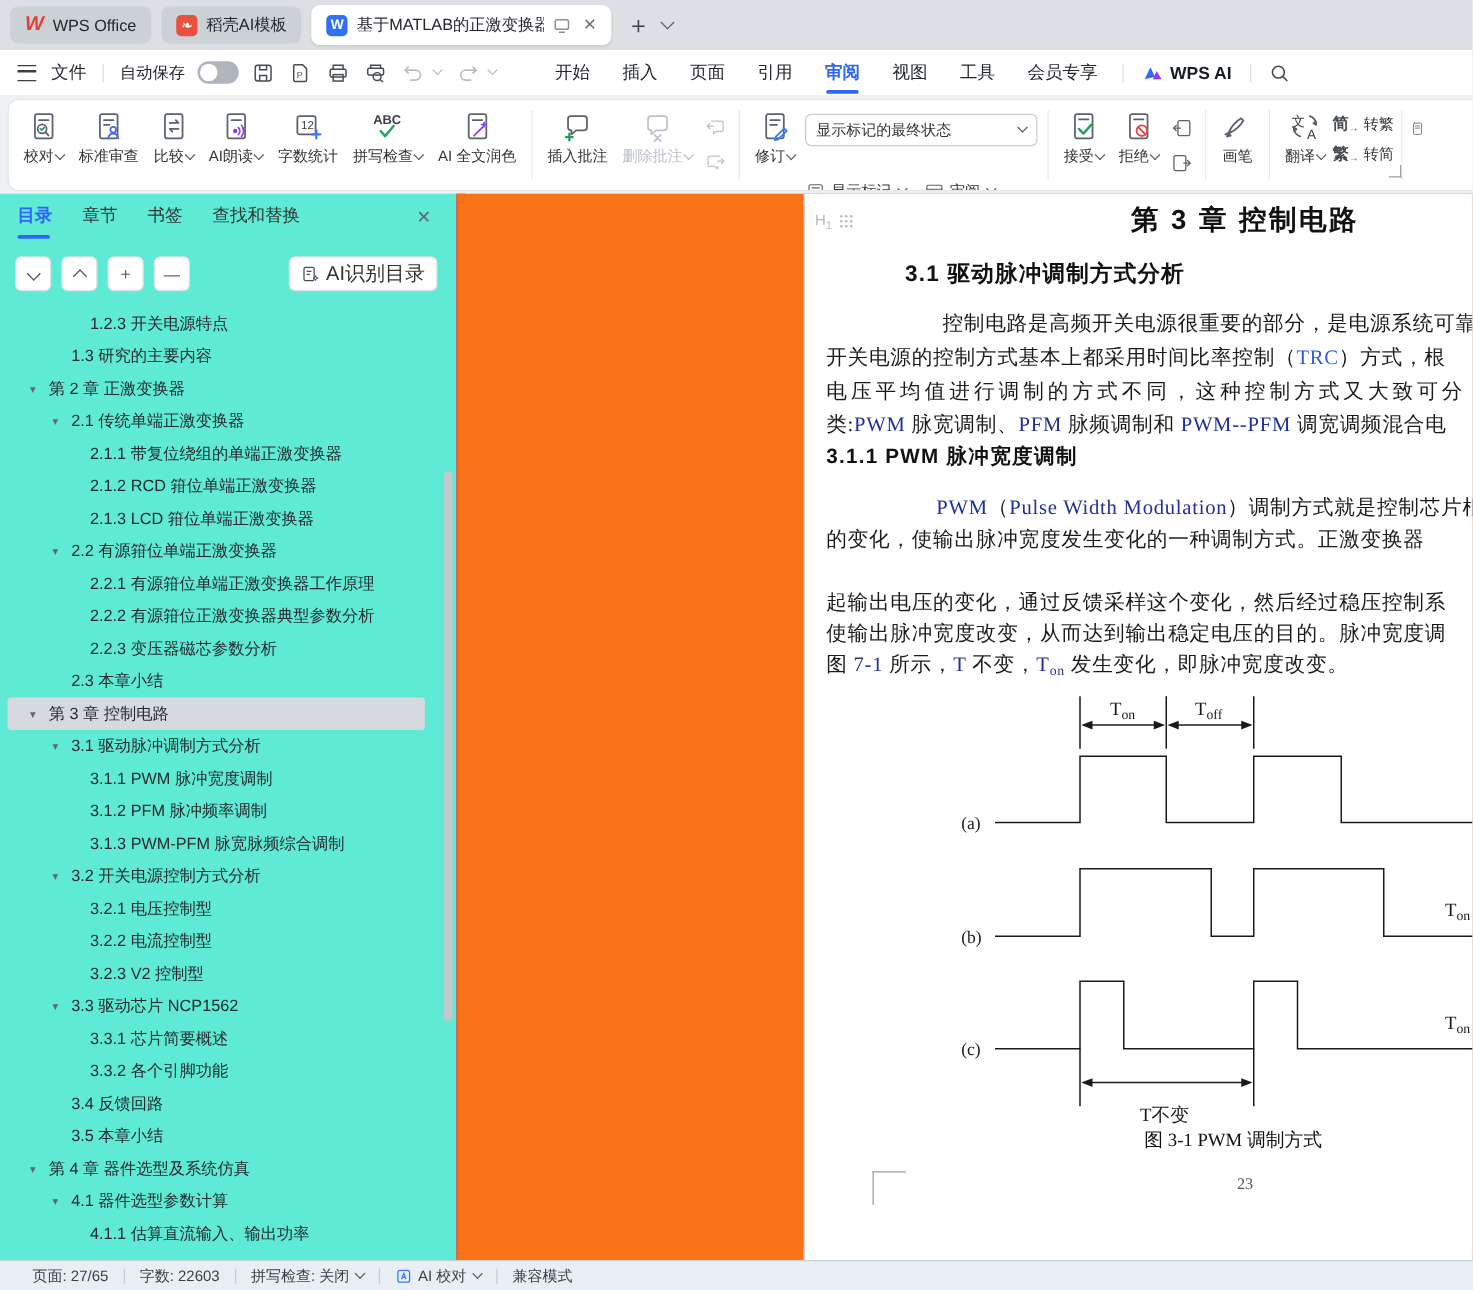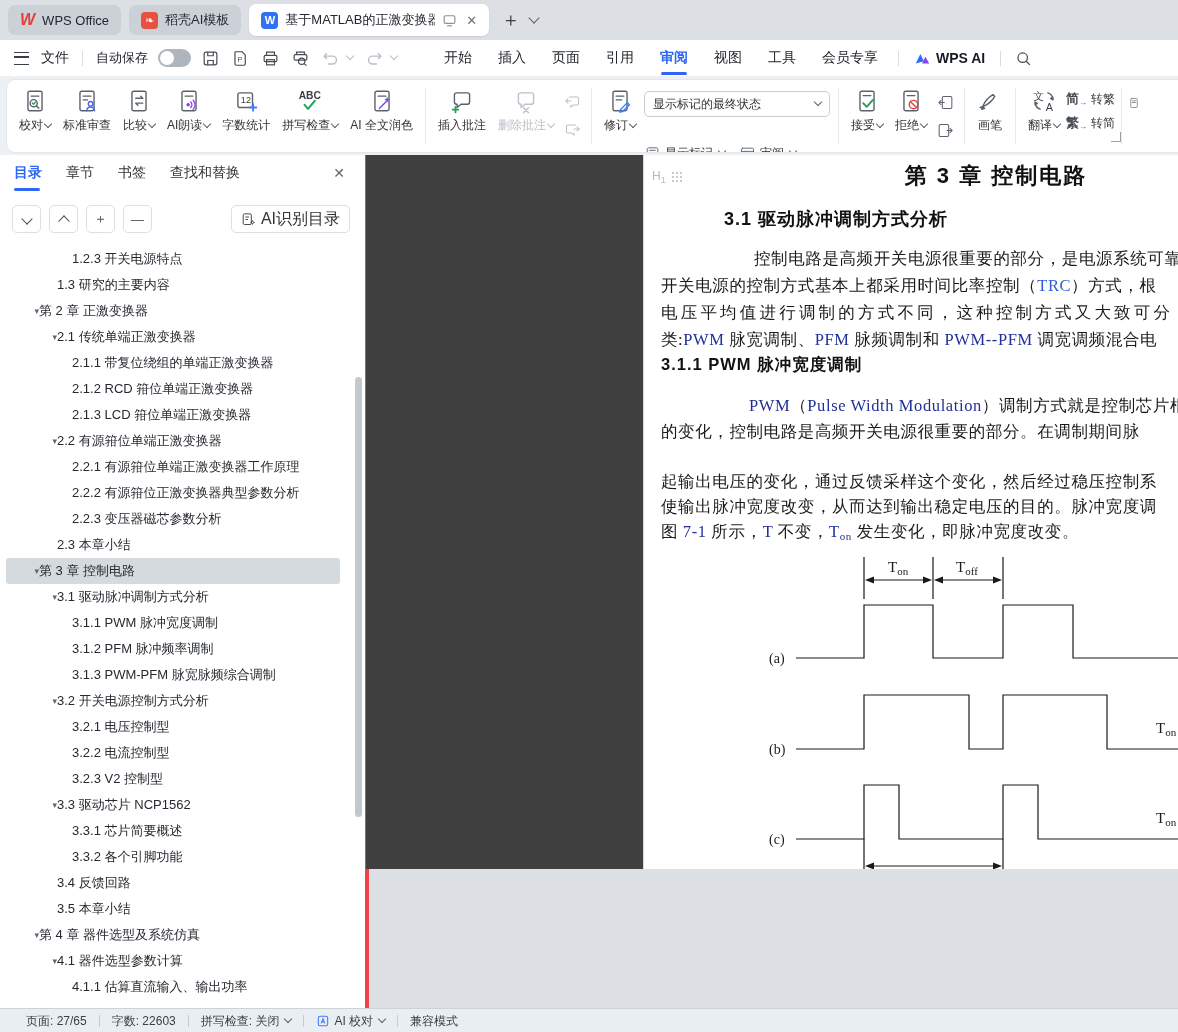--- a/index.html
+++ b/index.html
@@ -65,21 +65,21 @@
   .sic svg{width:100%;height:100%;display:block;}
   .convcol{display:flex;flex-direction:column;gap:6px;margin-top:5px;position:relative;}
   .convrow{display:flex;align-items:center;gap:4px;font-size:12px;color:#333;}
   .cnv{font-size:13px;color:#454b52;font-weight:bold;}
   .cnv small{font-size:8px;vertical-align:-2px;}
   .expand{position:absolute;right:-6px;bottom:-10px;width:9px;height:9px;border-right:1.2px solid #9aa0a8;border-bottom:1.2px solid #9aa0a8;}
   .expand::after{content:"";position:absolute;right:1px;bottom:1px;width:7px;height:1.2px;background:transparent;}
   .clipped{width:12px;overflow:hidden;padding-top:10px;}
 
   
-  #sidebar{position:absolute;left:0;top:155px;width:365px;height:853px;background:#ffffff;border-right:4px solid #ef4444;overflow:hidden;text-align:right;}
+  #sidebar{position:absolute;left:0;top:155px;width:365px;height:853px;background:#5eead4;border-right:7px solid #ef4444;overflow:hidden;}
   .stabs{display:flex;align-items:center;height:38px;font-size:14px;padding-left:14px;gap:24px;position:relative;}
   .stab{color:#333;position:relative;padding-bottom:2px;}
   .stab.active{color:#2f66f5;font-weight:bold;}
   .stab.active::after{content:"";position:absolute;left:0;bottom:-7px;width:26px;height:3px;border-radius:2px;background:#2f66f5;}
   .sclose{position:absolute;right:20px;top:10px;color:#5f666e;font-size:14px;}
   .sctrl{display:flex;align-items:center;margin:12px 0 0 12px;gap:8px;position:relative;height:28px;}
   .sqbtn{width:27px;height:26px;background:#fff;border:1px solid #dbe0e5;border-radius:5px;display:flex;align-items:center;justify-content:center;color:#4a5058;font-size:13px;}
   .sqbtn .car{margin:0;border-color:#4a5058;}
   .sqbtn .car.up{transform:rotate(-135deg);margin-top:3px;}
   .aibtn{position:absolute;right:15px;top:0;height:26px;background:#fff;border:1px solid #dbe0e5;border-radius:5px;
@@ -89,21 +89,21 @@
   .trow{height:26px;line-height:26px;font-size:13px;color:#262a30;white-space:nowrap;display:flex;align-items:center;}
   .trow.lv1{padding-left:24px;}
   .trow.lv2{padding-left:42px;}
   .trow.lv3{padding-left:72px;}
   .tarr{width:15px;font-size:9px;color:#5f6670;flex:0 0 15px;}
   .tarr.hide{visibility:hidden;}
   .trow.sel{margin:0 12px 0 6px;padding-left:18px;background:#d5dade;border-radius:3px;}
   #sscroll{position:absolute;right:3px;top:222px;width:7px;height:440px;border-radius:4px;background:#c3c8cd;}
 
   
-  #canvas{position:absolute;left:366px;top:155px;width:812px;height:714px;background:#404040;overflow:hidden;}
+  #canvas{position:absolute;left:366px;top:155px;width:812px;height:853px;background:#f97316;overflow:hidden;}
   #page{position:absolute;left:277px;top:0;width:720px;height:853px;background:#fff;border-left:1px solid #d4d7db;}
   .hmark{position:absolute;left:8px;top:14px;display:flex;align-items:center;gap:6px;color:#b3bac2;}
   .hmark .hn{font-size:12px;}
   .hmark .hn sub{font-size:9px;}
   .dots{width:2px;height:2px;background:#b3bac2;border-radius:50%;
         box-shadow:0 4px 0 #b3bac2,0 8px 0 #b3bac2,4px 0 0 #b3bac2,4px 4px 0 #b3bac2,4px 8px 0 #b3bac2,
                    8px 0 0 #b3bac2,8px 4px 0 #b3bac2,8px 8px 0 #b3bac2;margin-bottom:8px;}
   .doct{font-family:"Liberation Serif","DejaVu Serif",serif;color:#1a1a1a;}
   #dtitle{position:absolute;left:0;top:6px;width:704px;text-align:center;font-size:22px;font-weight:bold;color:#111;letter-spacing:2px;}
   .dh2{position:absolute;left:80px;top:52px;font-size:18px;font-weight:bold;color:#111;letter-spacing:1px;}
@@ -648,21 +648,21 @@
       <div class="dh2">3.1 驱动脉冲调制方式分析</div>
 
       <div class="dl" style="top:93px;padding-left:93px;"><span>控制电路是高频开关电源很重要的部分，是电源系统可靠工作</span></div>
       <div class="dl" style="top:120px;"><span>开关电源的控制方式基本上都采用时间比率控制（</span><span class="seg-blue">TRC</span><span>）方式，根</span></div>
       <div class="dl ls" style="top:147px;"><span>电压平均值进行调制的方式不同，这种控制方式又大致可分</span></div>
       <div class="dl" style="top:174px;"><span>类:</span><span class="seg-en">PWM</span><span> 脉宽调制、</span><span class="seg-en">PFM</span><span> 脉频调制和 </span><span class="seg-en">PWM--PFM</span><span> 调宽调频混合电</span></div>
 
       <div class="dh3">3.1.1 PWM 脉冲宽度调制</div>
 
       <div class="dl" style="top:240px;padding-left:88px;"><span class="seg-en">PWM</span><span>（</span><span class="seg-en">Pulse Width Modulation</span><span>）调制方式就是控制芯片根据</span></div>
-      <div class="dl" style="top:266px;"><span>的变化，控制电路是高频开关电源很重要的部分。在调制期间脉</span></div>
+      <div class="dl" style="top:266px;"><span>的变化，使输出脉冲宽度发生变化的一种调制方式。正激变换器</span></div>
       <div class="dl" style="top:316px;"><span>起输出电压的变化，通过反馈采样这个变化，然后经过稳压控制系</span></div>
       <div class="dl" style="top:341px;"><span>使输出脉冲宽度改变，从而达到输出稳定电压的目的。脉冲宽度调</span></div>
       <div class="dl" style="top:366px;"><span>图 </span><span class="seg-en">7-1</span><span> 所示，</span><span class="seg-en">T</span><span> 不变，</span><span class="seg-en">T</span><span class="seg-sub">on</span><span> 发生变化，即脉冲宽度改变。</span></div>
 
       <svg id="figsvg" width="415" height="348" viewBox="0 0 415 348">
         <g stroke="#1a1a1a" stroke-width="1.2" fill="none">
 
           <path d="M100 2V44M169 2V44M239 2V44"></path>
 
           <path d="M106 25H163"></path>

